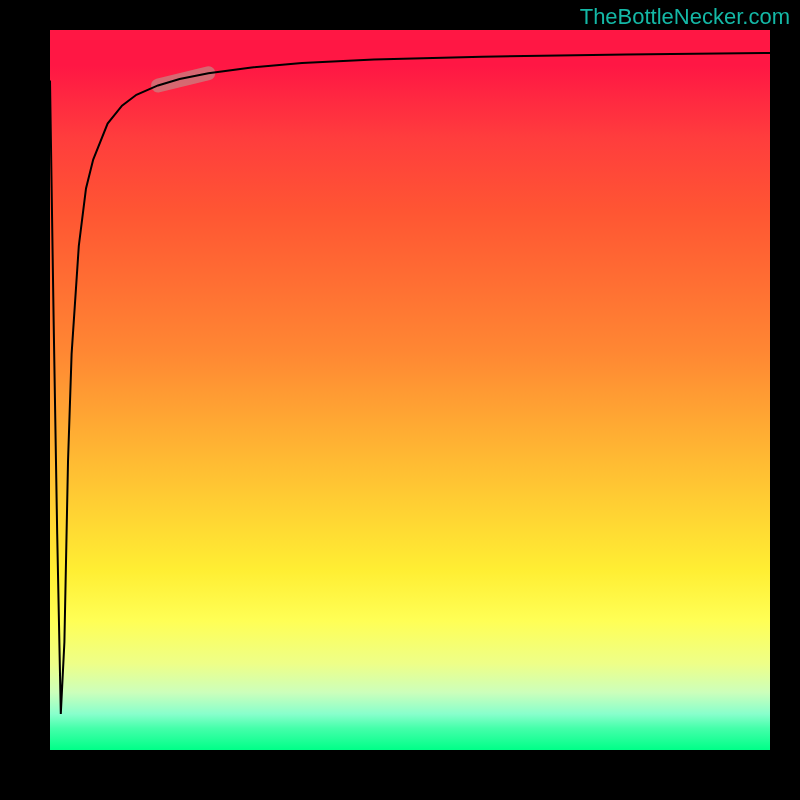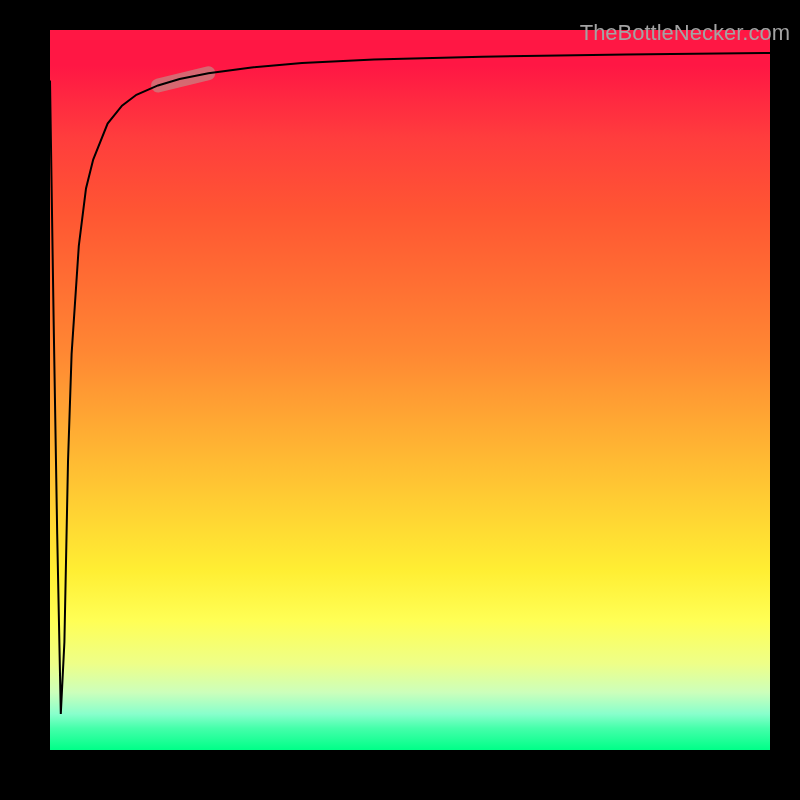--- a/index.html
+++ b/index.html
@@ -9,23 +9,23 @@
     }
     body {
       width: 800px;
       height: 800px;
       background: #000;
       position: relative;
       font-family: Arial, sans-serif;
     }
     .watermark {
       position: absolute;
-      top: 20px;
+      top: 4px;
       right: 10px;
-      color: #a3a3a3;
+      color: #14b8a6;
       font-size: 22px;
       z-index: 10;
     }
     .plot-area {
       position: absolute;
       top: 30px;
       left: 50px;
       width: 720px;
       height: 720px;
       overflow: hidden;

